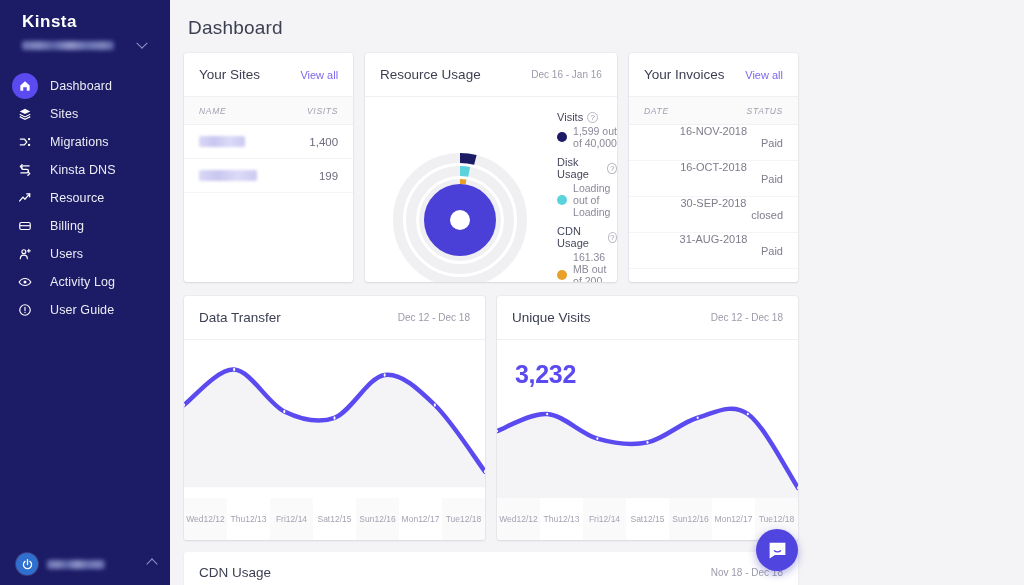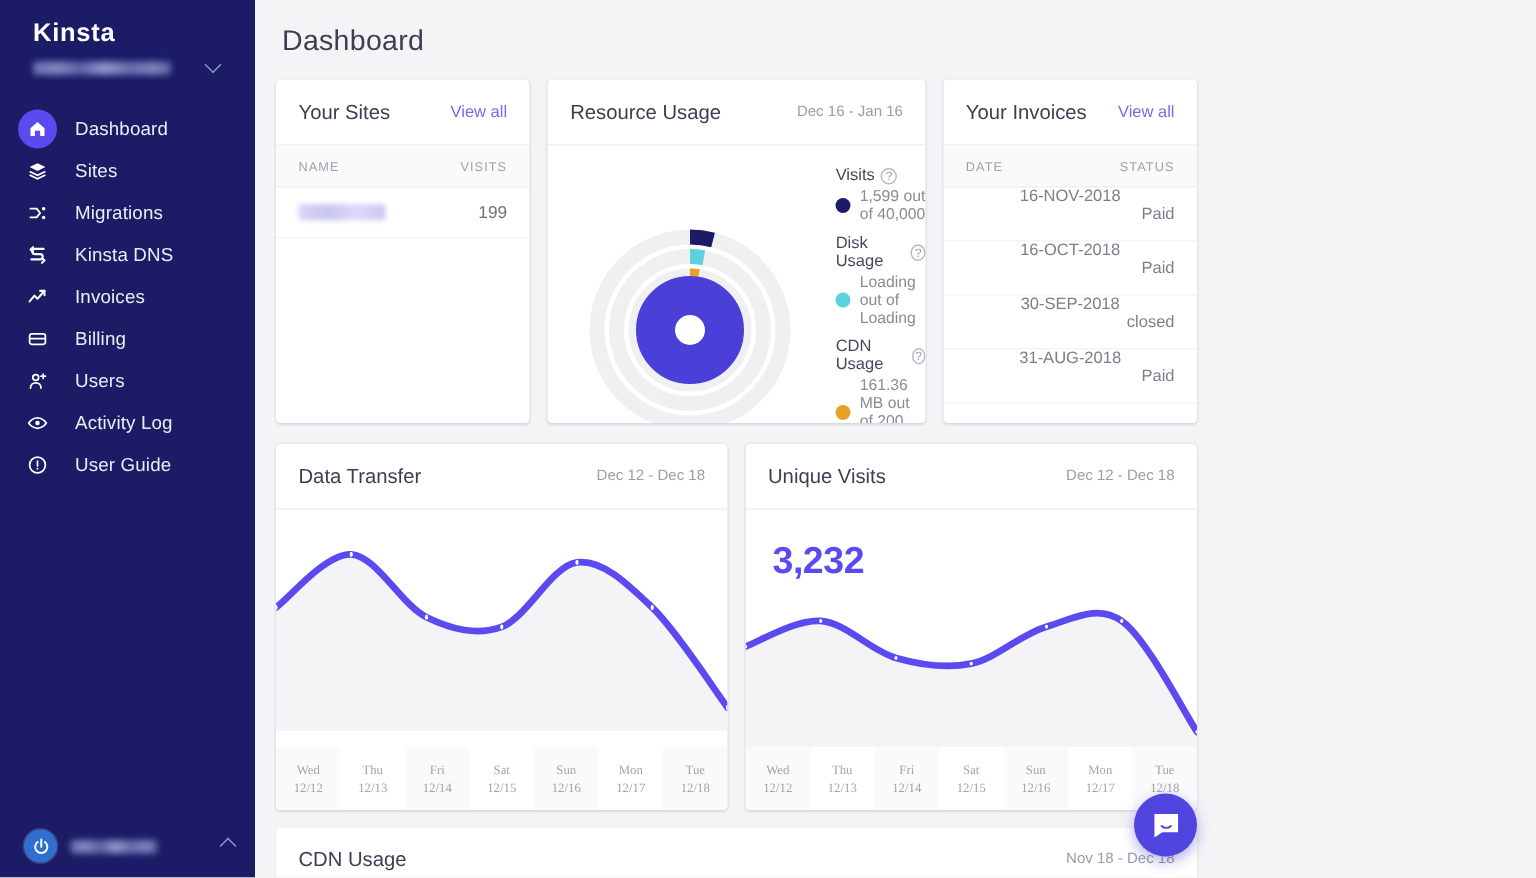--- a/index.html
+++ b/index.html
@@ -111,21 +111,21 @@
   .card-head-right { margin-left: auto; font-size: 10px; color: #9b9bab; }
   .link { font-size: 11px; color: #7b68ee; cursor: pointer; }
 
   
   .card-sites { width: 231px; height: 229px; }
   .tbl-head {
     display: flex; height: 28px; align-items: center;
     padding: 0 15px; background: #fafafb;
     border-bottom: 1px solid #f0f0f3;
   }
-  .tbl-head span { font-size: 8.5px; color: #a0a0b0; letter-spacing: .7px; }
+  .tbl-head span { font-size: 8.5px; color: #a0a0b0; letter-spacing: .7px; font-style: italic; }
   .th-name { flex: 1; }
   .th-visits { margin-left: auto; }
   .tbl-row {
     display: flex; align-items: center; height: 34px;
     padding: 0 15px; border-bottom: 1px solid #f4f4f6;
   }
   .site-blur {
     height: 11px; border-radius: 2px;
     background: linear-gradient(90deg,#d9d7f5,#c9c6ef,#dcdaf7,#ccc9f1);
     filter: blur(1.6px);
@@ -174,23 +174,23 @@
     font-size: 25px; font-weight: bold; color: #5a4af0;
     padding: 8px 0 0 18px; letter-spacing: -.3px;
   }
   .chart-area { position: relative; flex: 1; }
   .chart-area svg { position: absolute; left: 0; bottom: 0; width: 100%; height: 100%; }
   .xaxis {
     display: flex; position: absolute; left: 0; right: 0; bottom: 0;
     height: 42px; background: #fafafb;
   }
   .xtick {
-    flex: 1; display: flex; flex-direction: column;
+    flex: 1; display: flex; flex-direction: row;
     align-items: center; justify-content: center;
-    font-size: 8.5px; color: #a3a3b2; line-height: 1.45; font-family: Liberation Serif, serif;
+    font-size: 8.5px; color: #a3a3b2; line-height: 1.45;
   }
   .xtick.alt { background: #ffffff; }
 
   
   .card-bottom {
     margin: 12px 14px 0 14px; background: #fff;
     border-radius: 3px; height: 40px;
     box-shadow: 0 1px 2px rgba(30,30,60,.10);
     display: flex; align-items: center; padding: 0 15px;
   }
@@ -258,21 +258,21 @@
             </span>
             <span class="nav-label">Kinsta DNS</span>
           </div>
           <div class="nav-item">
             <span class="nav-icon">
               <svg width="14" height="14" viewBox="0 0 24 24" fill="#ffffff">
                 <path d="M3 17 8.5 10.5 12 14 20 5" fill="none" stroke="#fff" stroke-width="2.3" stroke-linecap="round" stroke-linejoin="round"></path>
                 <path d="M15 5h5v5" fill="none" stroke="#fff" stroke-width="2.3" stroke-linecap="round" stroke-linejoin="round"></path>
               </svg>
             </span>
-            <span class="nav-label">Invoices</span>
+            <span class="nav-label">Resource</span>
           </div>
           <div class="nav-item">
             <span class="nav-icon">
               <svg width="14" height="14" viewBox="0 0 24 24" fill="#ffffff">
                 <rect x="3" y="6" width="18" height="12" rx="2.5" fill="none" stroke="#fff" stroke-width="2"></rect>
                 <path d="M3 11.5h18" stroke="#fff" stroke-width="2"></path>
               </svg>
             </span>
             <span class="nav-label">Billing</span>
           </div>
@@ -328,20 +328,24 @@
       <section class="card card-sites">
         <div class="card-head">
           <span class="card-title">Your Sites</span>
           <span class="card-head-right link">View all</span>
         </div>
         <div class="tbl-head">
           <span class="th-name">NAME</span>
           <span class="th-visits">VISITS</span>
         </div>
         <div id="sites-rows">
+            <div class="tbl-row">
+              <span class="site-blur" style="width:46px"></span>
+              <span class="visits-val">1,400</span>
+            </div>
             <div class="tbl-row">
               <span class="site-blur" style="width:58px"></span>
               <span class="visits-val">199</span>
             </div>
           </div>
       </section>
 
       <section class="card card-res">
         <div class="card-head">
           <span class="card-title">Resource Usage</span>

